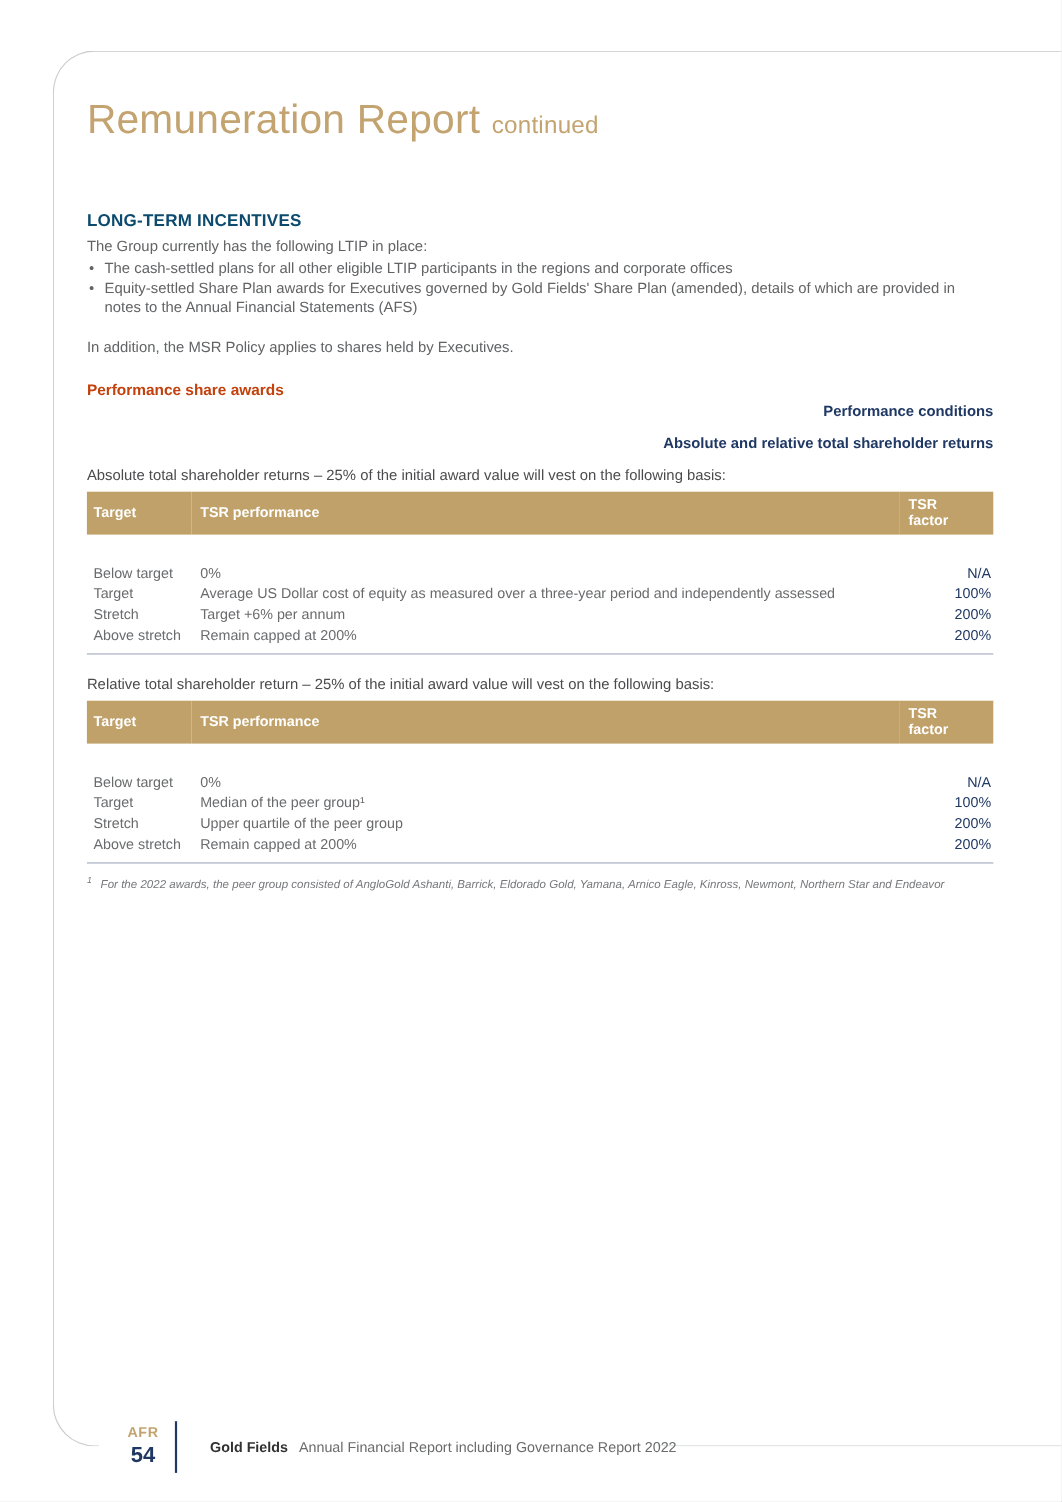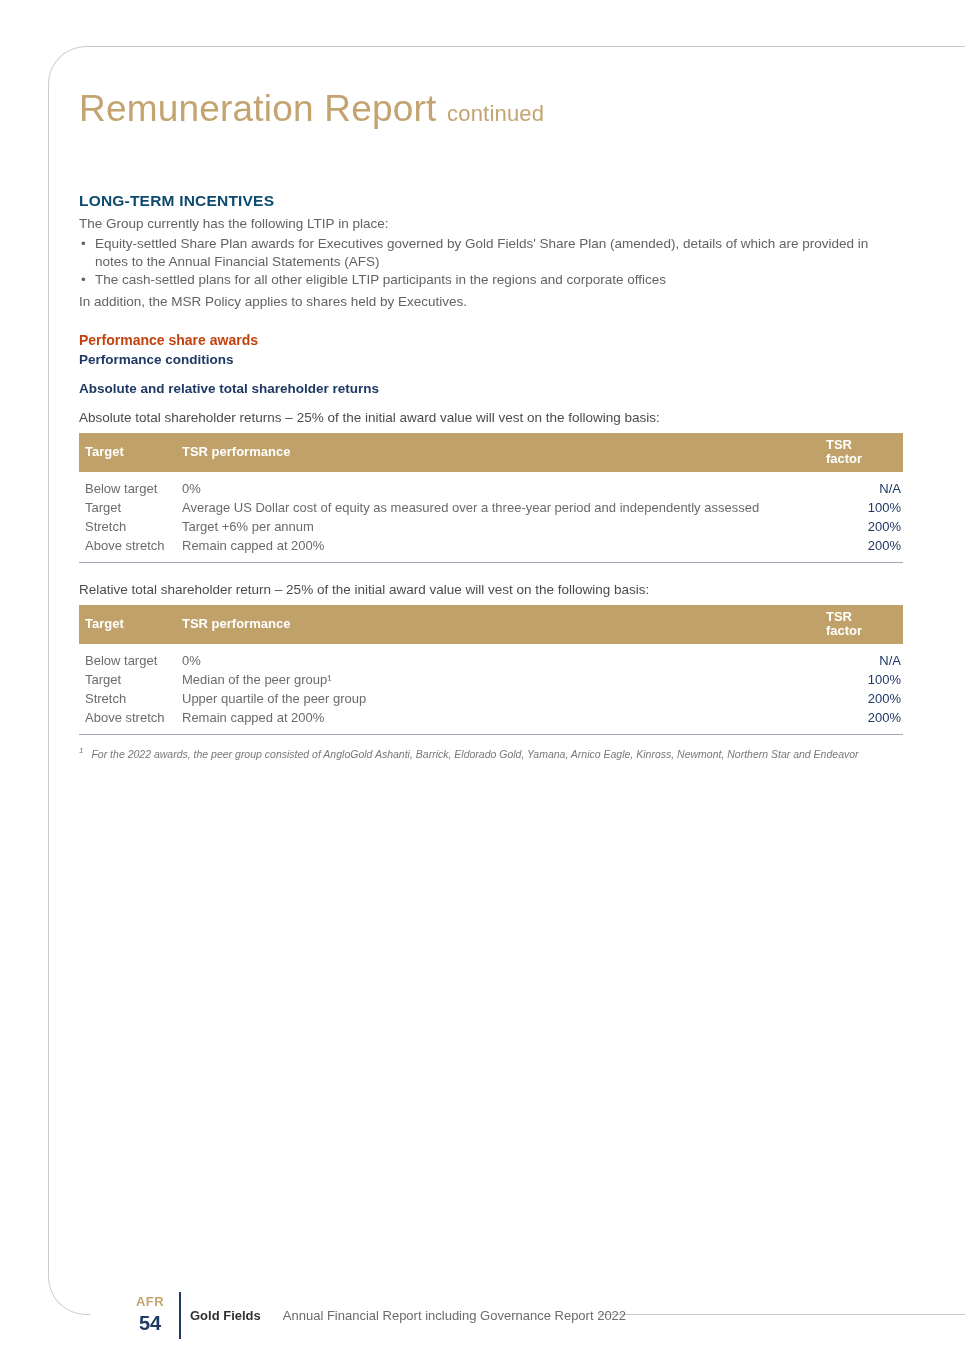--- a/index.html
+++ b/index.html
@@ -38,24 +38,24 @@
   }
   p.body { font-size:13.5px; line-height:18px; color:#626365; margin-top:5px; }
   ul.bullets { list-style:none; margin-top:2px; }
   ul.bullets li {
     position:relative; padding-left:16px;
     font-size:13.5px; line-height:18px; color:#626365;
   }
   ul.bullets li::before {
     content:"•"; position:absolute; left:2px; top:0; color:#626365;
   }
-  p.note { font-size:13.5px; line-height:18px; color:#626365; margin-top:4px; }
+  p.note { font-size:13.5px; line-height:18px; color:#626365; margin-top:18px; }
 
   .gold-heading { margin-top:21px; font-size:14px; font-weight:bold; color:#c2410c; }
-  .navy-heading { margin-top:4px; font-size:13.5px; font-weight:bold; color:#1f3864; }
+  .navy-heading { margin-top:4px; font-size:13.5px; font-weight:bold; color:#1f3864;text-align:right; }
   .navy-heading.spaced { margin-top:14px; }
 
   .table-caption { margin-top:14px; margin-bottom:8px; font-size:13.5px; color:#4b4b4d; }
   .table-caption.second { margin-top:19px; }
 
   table.data-table {
     width:100%; border-collapse:separate; border-spacing:0;
     border-bottom:1px solid #9fa8bc;
   }
   table.data-table thead th {
@@ -64,34 +64,34 @@
     padding:5px 8px 6px 8px; line-height:14px;
   }
   table.data-table thead th.col-target { width:95px; padding-left:6px; }
   table.data-table thead th.col-factor { width:85px; text-align:left; padding-right:16px; }
   table.data-table tbody td {
     font-size:13px; line-height:19px; color:#6a6b6d;
     padding:0 8px; vertical-align:top;
   }
   table.data-table tbody td:first-child { padding-left:6px; }
   table.data-table tbody td:last-child { text-align:right; color:#1f3864; padding-right:2px; }
-  table.data-table tbody tr:first-child td { padding-top:7px; }
+  table.data-table tbody tr:first-child td { padding-top:25px; }
   table.data-table tbody tr:last-child td { padding-bottom:7px; }
 
   .footnote {
     margin-top:9px; font-size:10.5px; font-style:italic; color:#77787b; line-height:14px;
   }
   .footnote sup { font-style:italic; margin-right:8px; font-size:8px; }
 
-  .footer { position:absolute; left:132px; top:1292px; display:flex; align-items:stretch; z-index:2; }
+  .footer { position:absolute; left:112px; top:1292px; display:flex; align-items:stretch; z-index:2; }
   .afr-block { width:36px; text-align:center; padding-top:2px; }
   .afr-label { font-size:13px; font-weight:bold; color:#c3a470; letter-spacing:0.5px; }
   .page-number { font-size:20px; font-weight:bold; color:#1f3864; margin-top:3px; }
   .footer-divider { width:2px; background:#1f3864; margin-left:11px; height:47px; }
-  .brand-line { display:flex; align-items:center; margin-left:9px; font-size:13px; white-space:nowrap;gap:12px; }
+  .brand-line { display:flex; align-items:center; margin-left:30px; font-size:13px; white-space:nowrap; }
   .brand { font-weight:bold; color:#313130; }
   .report-title { color:#6a6b6d; margin-left:10px; }
 </style>
 </head>
 <body>
 
 <div class="page">
 
   <div class="frame"></div>
   <div class="frame-gap"></div>
@@ -99,22 +99,22 @@
   <div class="content">
 
     <h1 class="doc-title">
       <span>Remuneration Report</span>
       <span class="continued">continued</span>
     </h1>
 
     <h2 class="sec-heading">LONG-TERM INCENTIVES</h2>
     <p class="body">The Group currently has the following LTIP in place:</p>
     <ul class="bullets">
+        <li>The cash-settled plans for all other eligible LTIP participants in the regions and corporate offices</li>
         <li>Equity-settled Share Plan awards for Executives governed by Gold Fields' Share Plan (amended), details of which are provided in notes to the Annual Financial Statements (AFS)</li>
-        <li>The cash-settled plans for all other eligible LTIP participants in the regions and corporate offices</li>
       </ul>
     <p class="note">In addition, the MSR Policy applies to shares held by Executives.</p>
 
     <h3 class="gold-heading">Performance share awards</h3>
     <h4 class="navy-heading">Performance conditions</h4>
     <h4 class="navy-heading spaced">Absolute and relative total shareholder returns</h4>
 
     <p class="table-caption">Absolute total shareholder returns – 25% of the initial award value will vest on the following basis:</p>
     <table class="data-table">
       <thead>

